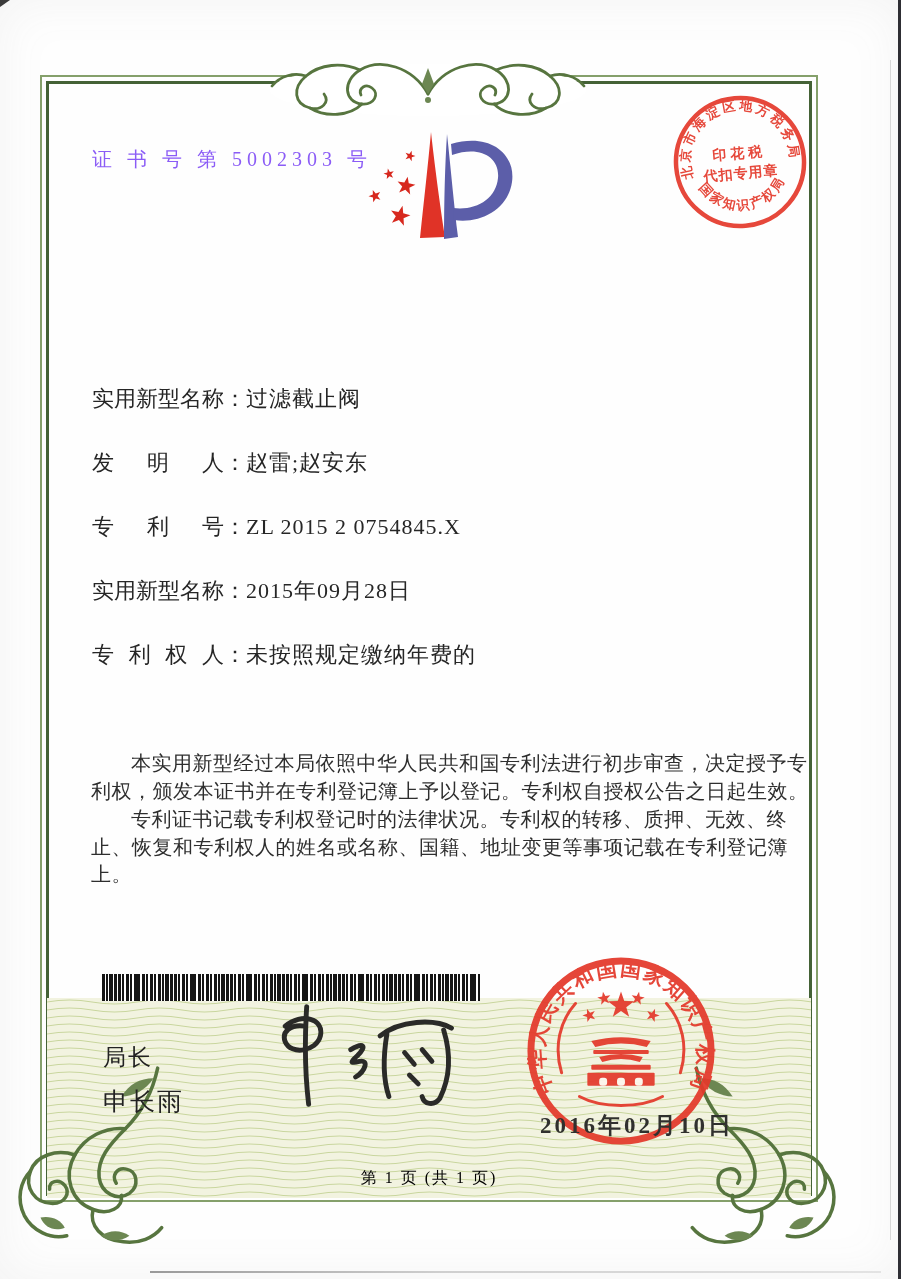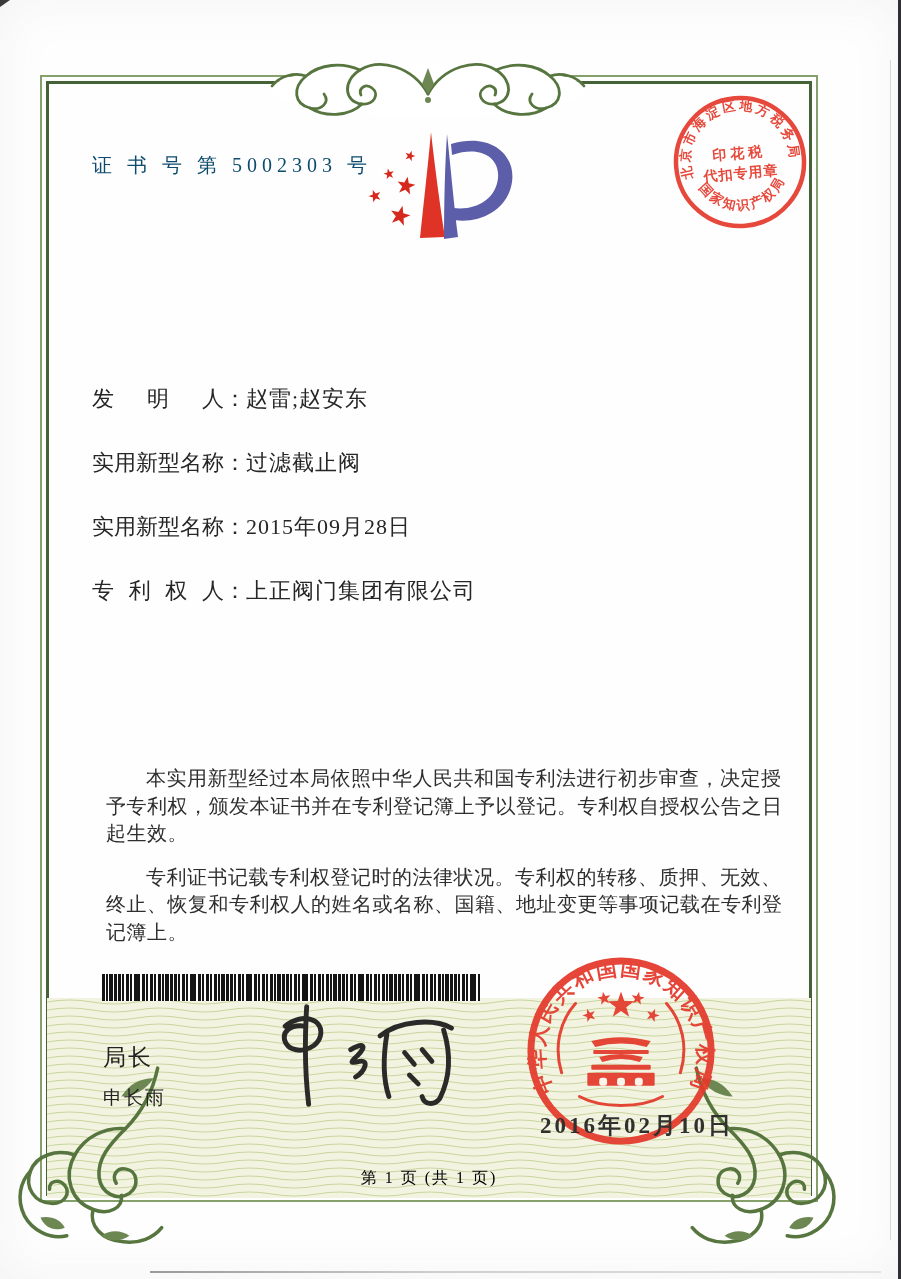--- a/index.html
+++ b/index.html
@@ -22,47 +22,47 @@
   .frame-outer{position:absolute;left:40px;top:75px;width:778px;height:1127px;
     border:2px solid #85a06b;box-sizing:border-box;}
   .frame-inner{position:absolute;left:4px;top:4px;right:4px;bottom:4px;
     border:3px solid #40603060;border-color:#446236;box-sizing:border-box;}
 
   .ornament-top{position:absolute;left:262px;top:50px;width:332px;height:80px;}
   .corner{position:absolute;width:172px;height:202px;}
   .corner-bl{left:4px;top:1056px;}
   .corner-br{left:678px;top:1056px;transform:scaleX(-1);}
 
-  .cert-no{position:absolute;left:92px;top:152px;font-size:20px;letter-spacing:5px;color:#0c4a6e;}
+  .cert-no{position:absolute;left:92px;top:146px;font-size:20px;letter-spacing:5px;color:#8b5cf6;}
 
   .logo{position:absolute;left:348px;top:120px;width:186px;height:124px;}
   .tax-stamp{position:absolute;left:670px;top:92px;width:140px;height:140px;opacity:.92;transform:rotate(-5deg);}
 
   .title{position:absolute;left:40px;top:266px;width:778px;text-align:center;
     font-size:44px;font-weight:700;letter-spacing:10px;color:#3d3d3d;}
 
   .fields{position:absolute;left:92px;top:386px;width:700px;}
   .frow{font-size:22px;line-height:26px;margin-bottom:38px;white-space:nowrap;color:#262626;}
   .flabel{display:inline-block;width:6em;text-align:justify;text-align-last:justify;}
   .fvalue{letter-spacing:1px;}
 
   .paras{position:absolute;left:90px;top:749px;width:726px;}
-  .paras p{margin:16px;text-indent:2em;font-size:20px;line-height:27.5px;color:#2e2e2e;letter-spacing:.5px;}
+  .paras p{margin:1px;text-indent:2em;font-size:20px;line-height:27.5px;color:#2e2e2e;letter-spacing:.5px;}
 
   .wave-band{position:absolute;left:47px;top:998px;width:764px;height:200px;}
 
   .barcode{position:absolute;left:102px;top:974px;width:378px;height:27px;background-color:#fff;
     background-image:
       repeating-linear-gradient(90deg,#151515 0 2px,transparent 2px 4px),
       repeating-linear-gradient(90deg,#151515 0 3px,transparent 3px 8px),
       repeating-linear-gradient(90deg,#151515 0 1px,transparent 1px 7px);}
 
   .sig-title{position:absolute;left:103px;top:1042px;font-size:23px;color:#222;
     font-family:"Liberation Sans","DejaVu Sans",sans-serif;letter-spacing:2px;text-align:center;}
-  .sig-name{position:absolute;left:103px;top:1085px;font-size:19px;color:#222;
+  .sig-name{position:absolute;left:103px;top:1085px;font-size:25px;color:#222;
     font-family:"Liberation Sans","DejaVu Sans",sans-serif;letter-spacing:2px;}
   .signature-svg{position:absolute;left:248px;top:995px;width:225px;height:120px;}
 
   .big-seal{position:absolute;left:522px;top:952px;width:198px;height:198px;opacity:.93;}
   .seal-date{position:absolute;left:540px;top:1110px;font-size:23px;color:#30302e;
     letter-spacing:3px;z-index:5;font-weight:700;}
 
   .footer{position:absolute;left:40px;top:1168px;width:778px;text-align:center;
     font-size:16px;color:#000000;letter-spacing:2px;}
 </style>
@@ -166,24 +166,25 @@
     </text>
     <text fill="#e4392b" font-size="13" letter-spacing="2" font-weight="700">
       <textPath href="#tsBot">国家知识产权局</textPath>
     </text>
     <text x="70" y="66" text-anchor="middle" fill="#e4392b" font-size="14" letter-spacing="4" font-weight="700">印花税</text>
     <text x="70" y="86" text-anchor="middle" fill="#e4392b" font-size="14" letter-spacing="1" font-weight="700">代扣专用章</text>
   </svg>
 
 
   <div class="fields">
+    <div class="frow"><span class="flabel">实用新型名称</span><span>：</span><span class="fvalue">过滤截止阀</span></div>
     <div class="frow"><span class="flabel">发明人</span><span>：</span><span class="fvalue">赵雷;赵安东</span></div>
-    <div class="frow"><span class="flabel">实用新型名称</span><span>：</span><span class="fvalue">过滤截止阀</span></div>
+    <div class="frow"><span class="flabel">专利号</span><span>：</span><span class="fvalue">ZL 2015 2 0754845.X</span></div>
     <div class="frow"><span class="flabel">实用新型名称</span><span>：</span><span class="fvalue">2015年09月28日</span></div>
-    <div class="frow"><span class="flabel">专利权人</span><span>：</span><span class="fvalue">上正阀门集团有限公司</span></div>
+    <div class="frow"><span class="flabel">专利权人</span><span>：</span><span class="fvalue">未按照规定缴纳年费的</span></div>
   </div>
 
   <div class="paras">
     <p>本实用新型经过本局依照中华人民共和国专利法进行初步审查，决定授予专利权，颁发本证书并在专利登记簿上予以登记。专利权自授权公告之日起生效。</p>
     <p>专利证书记载专利权登记时的法律状况。专利权的转移、质押、无效、终止、恢复和专利权人的姓名或名称、国籍、地址变更等事项记载在专利登记簿上。</p>
   </div>
 
   <div class="barcode"></div>
 
   <div class="sig-title">局长</div>

